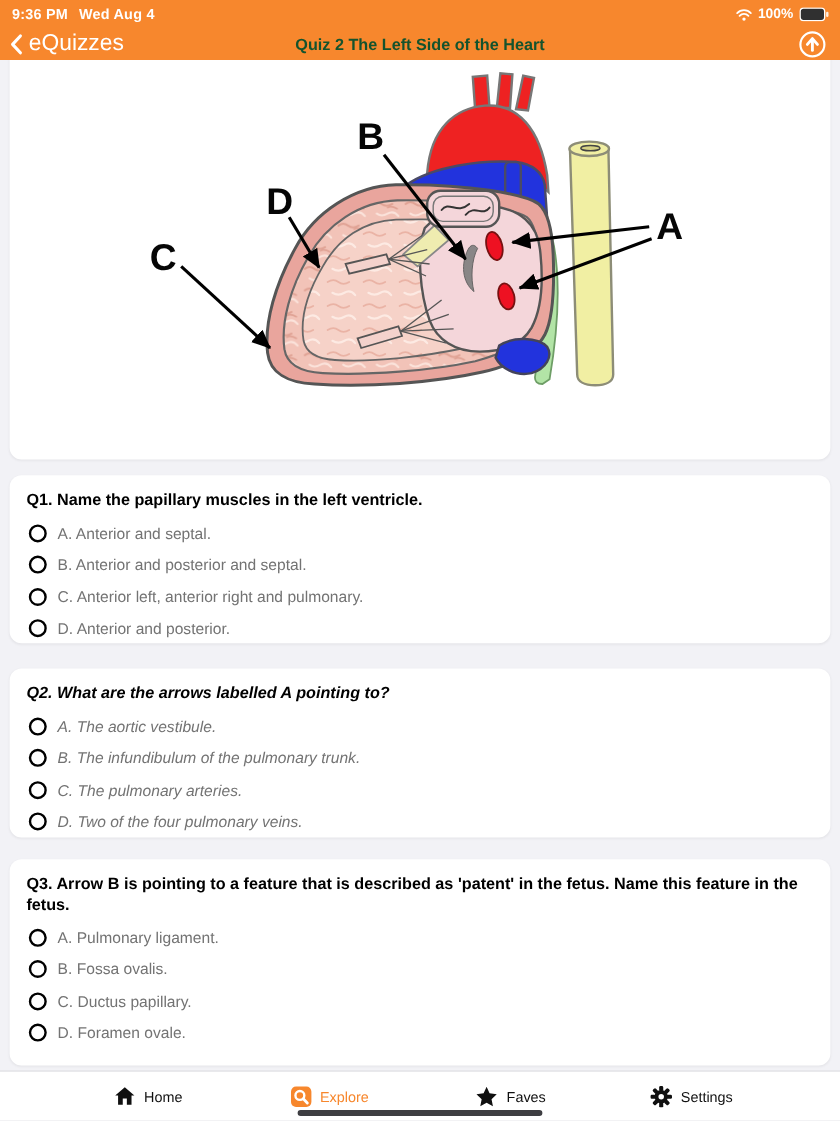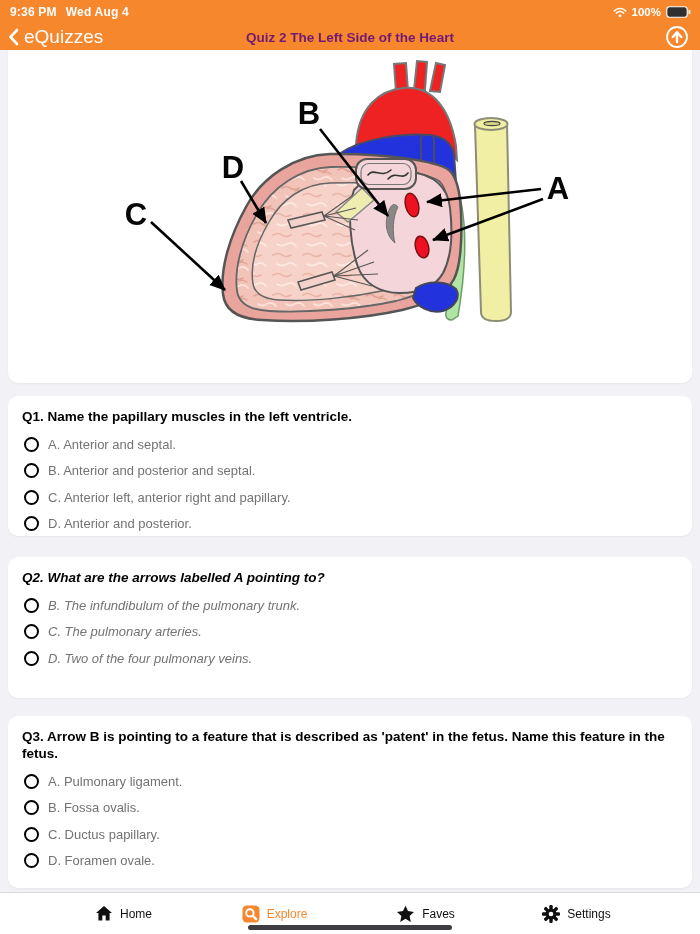--- a/index.html
+++ b/index.html
@@ -20,21 +20,21 @@
   .status-right { display:flex; align-items:center; gap:5px; font-size:11.5px; font-weight:bold; }
   .navbar { position:absolute; top:24px; left:0; width:100%; height:26px; }
   .back-button {
     position:absolute; left:8px; top:0; height:26px;
     display:flex; align-items:center; gap:5px; color:#fff; cursor:pointer;
   }
   .back-label { font-size:19px; }
   .nav-title {
     position:absolute; left:50%; top:0; transform:translateX(-50%);
     height:26px; display:flex; align-items:center;
-    color:#701a75; font-size:13.5px; font-weight:bold; white-space:nowrap;
+    color:#14532d; font-size:13.5px; font-weight:bold; white-space:nowrap;
   }
   .submit-button { position:absolute; right:11px; top:1px; cursor:pointer; }
   
   .card { background:#fff; border-radius:10px; margin:0 8px; box-shadow:0 1px 2px rgba(0,0,0,.05); }
   #image-card { margin-top:7px; height:376px; overflow:hidden; }
   .q-card { overflow:hidden; }
   #q1 { margin-top:13px; height:140px; }
   #q2 { margin-top:21px; height:141px;font-style:italic; }
   #q3 { margin-top:18px; height:172px; }
   .q-title { padding:12px 14px 0 14px; font-size:13.5px; font-weight:bold; color:#000; line-height:17px; }
@@ -203,32 +203,36 @@
       <div class="opt">
         <span class="radio"></span>
         <span class="opt-label">A. Anterior and septal.</span>
       </div>
       <div class="opt">
         <span class="radio"></span>
         <span class="opt-label">B. Anterior and posterior and septal.</span>
       </div>
       <div class="opt">
         <span class="radio"></span>
-        <span class="opt-label">C. Anterior left, anterior right and papillary.</span>
+        <span class="opt-label">C. Anterior left, anterior right and pulmonary.</span>
       </div>
       <div class="opt">
         <span class="radio"></span>
         <span class="opt-label">D. Anterior and posterior.</span>
       </div>
     </div>
   </div>
 
   <div class="card q-card" id="q2">
     <div class="q-title">Q2. What are the arrows labelled A pointing to?</div>
     <div class="opts">
+      <div class="opt">
+        <span class="radio"></span>
+        <span class="opt-label">A. The aortic vestibule.</span>
+      </div>
       <div class="opt">
         <span class="radio"></span>
         <span class="opt-label">B. The infundibulum of the pulmonary trunk.</span>
       </div>
       <div class="opt">
         <span class="radio"></span>
         <span class="opt-label">C. The pulmonary arteries.</span>
       </div>
       <div class="opt">
         <span class="radio"></span>

